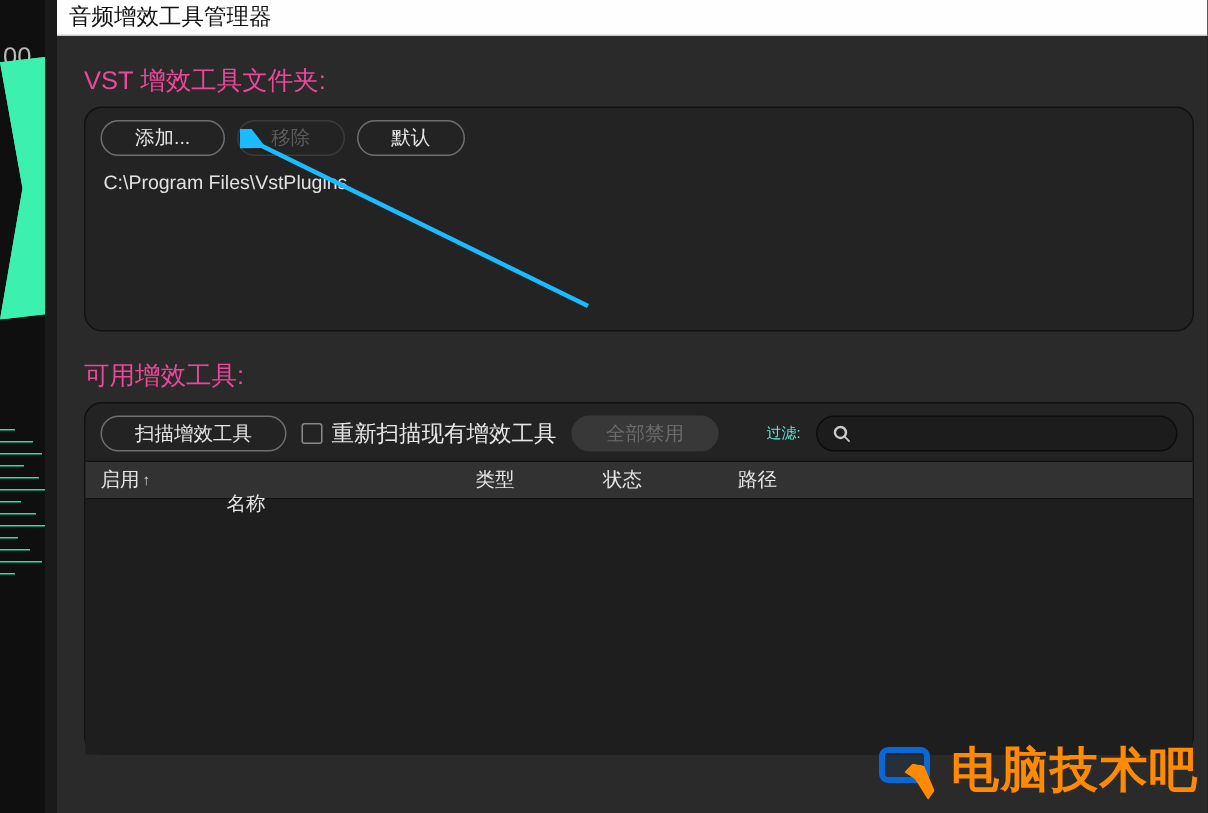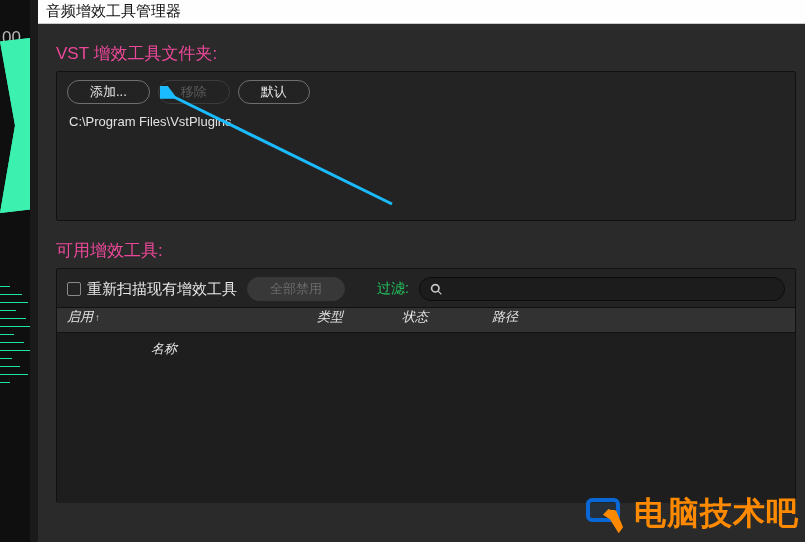--- a/index.html
+++ b/index.html
@@ -83,21 +83,21 @@
     .section-label {
       color: #ec4899;
       font-size: 17px;
       margin: 18px 0 6px 18px;
     }
     .panel {
       margin: 0 0 0 18px;
       width: 740px;
       background: #232323;
       border: 1px solid #111;
-      border-radius: 2px;
+      border-radius: 12px;
     }
     .panel.folders {
       height: 150px;
     }
     .panel.plugins {
       height: 235px;
     }
     .button-row {
       display: flex;
       align-items: center;
@@ -148,22 +148,22 @@
       cursor: pointer;
     }
     .checkbox .box {
       width: 14px;
       height: 14px;
       border: 1px solid #8a8a8a;
       border-radius: 2px;
       background: transparent;
     }
     .filter-label {
-      color: #22c55e;
-      font-size: 14px;
+      color: #5eead4;
+      font-size: 10px;
       margin-left: 22px;
     }
     .search-box {
       flex: 1;
       min-width: 70px;
       height: 24px;
       background: #1c1c1c;
       border: 1px solid #0c0c0c;
       border-radius: 12px;
       display: flex;
@@ -181,28 +181,27 @@
       flex: 1;
       min-width: 0;
       background: transparent;
       border: none;
       outline: none;
       color: #ddd;
       font-size: 12px;
     }
     .table-header {
       display: flex;
-      align-items: flex-start;
+      align-items: center;
       height: 26px;
       background: #323232;
       border-top: 1px solid #111;
       border-bottom: 1px solid #111;
       color: #e6e6e6;
       font-size: 13px;
-      font-style: italic;
     }
     .col-enable { width: 90px; padding-left: 10px; display: flex; align-items: center; gap: 2px; }
     .col-name   { width: 170px; padding-left: 4px; margin-top: 32px; }
     .col-type   { width: 85px; }
     .col-status { width: 90px; }
     .col-path   { flex: 1; }
     .sort-arrow {
       font-size: 10px;
       color: #d0d0d0;
     }
@@ -294,20 +293,21 @@
       <button class="pill-btn disabled">移除</button>
       <button class="pill-btn">默认</button>
     </div>
     <div class="path-text">C:\Program Files\VstPlugins</div>
   </div>
 
   <div class="section-label">可用增效工具:</div>
 
   <div class="panel plugins">
     <div class="tools-row">
+      <button class="pill-btn">扫描增效工具</button>
       <label class="checkbox">
         <span class="box"></span>
         <span>重新扫描现有增效工具</span>
       </label>
       <button class="pill-btn filled-dis">全部禁用</button>
       <span class="filter-label">过滤:</span>
       <div class="search-box">
         <svg viewBox="0 0 16 16">
             <path d="M6.5 1a5.5 5.5 0 014.38 8.84l3.64 3.63-1.06 1.06-3.63-3.64A5.5 5.5 0 116.5 1zm0 2a3.5 3.5 0 100 7 3.5 3.5 0 000-7z"></path>
           </svg>

